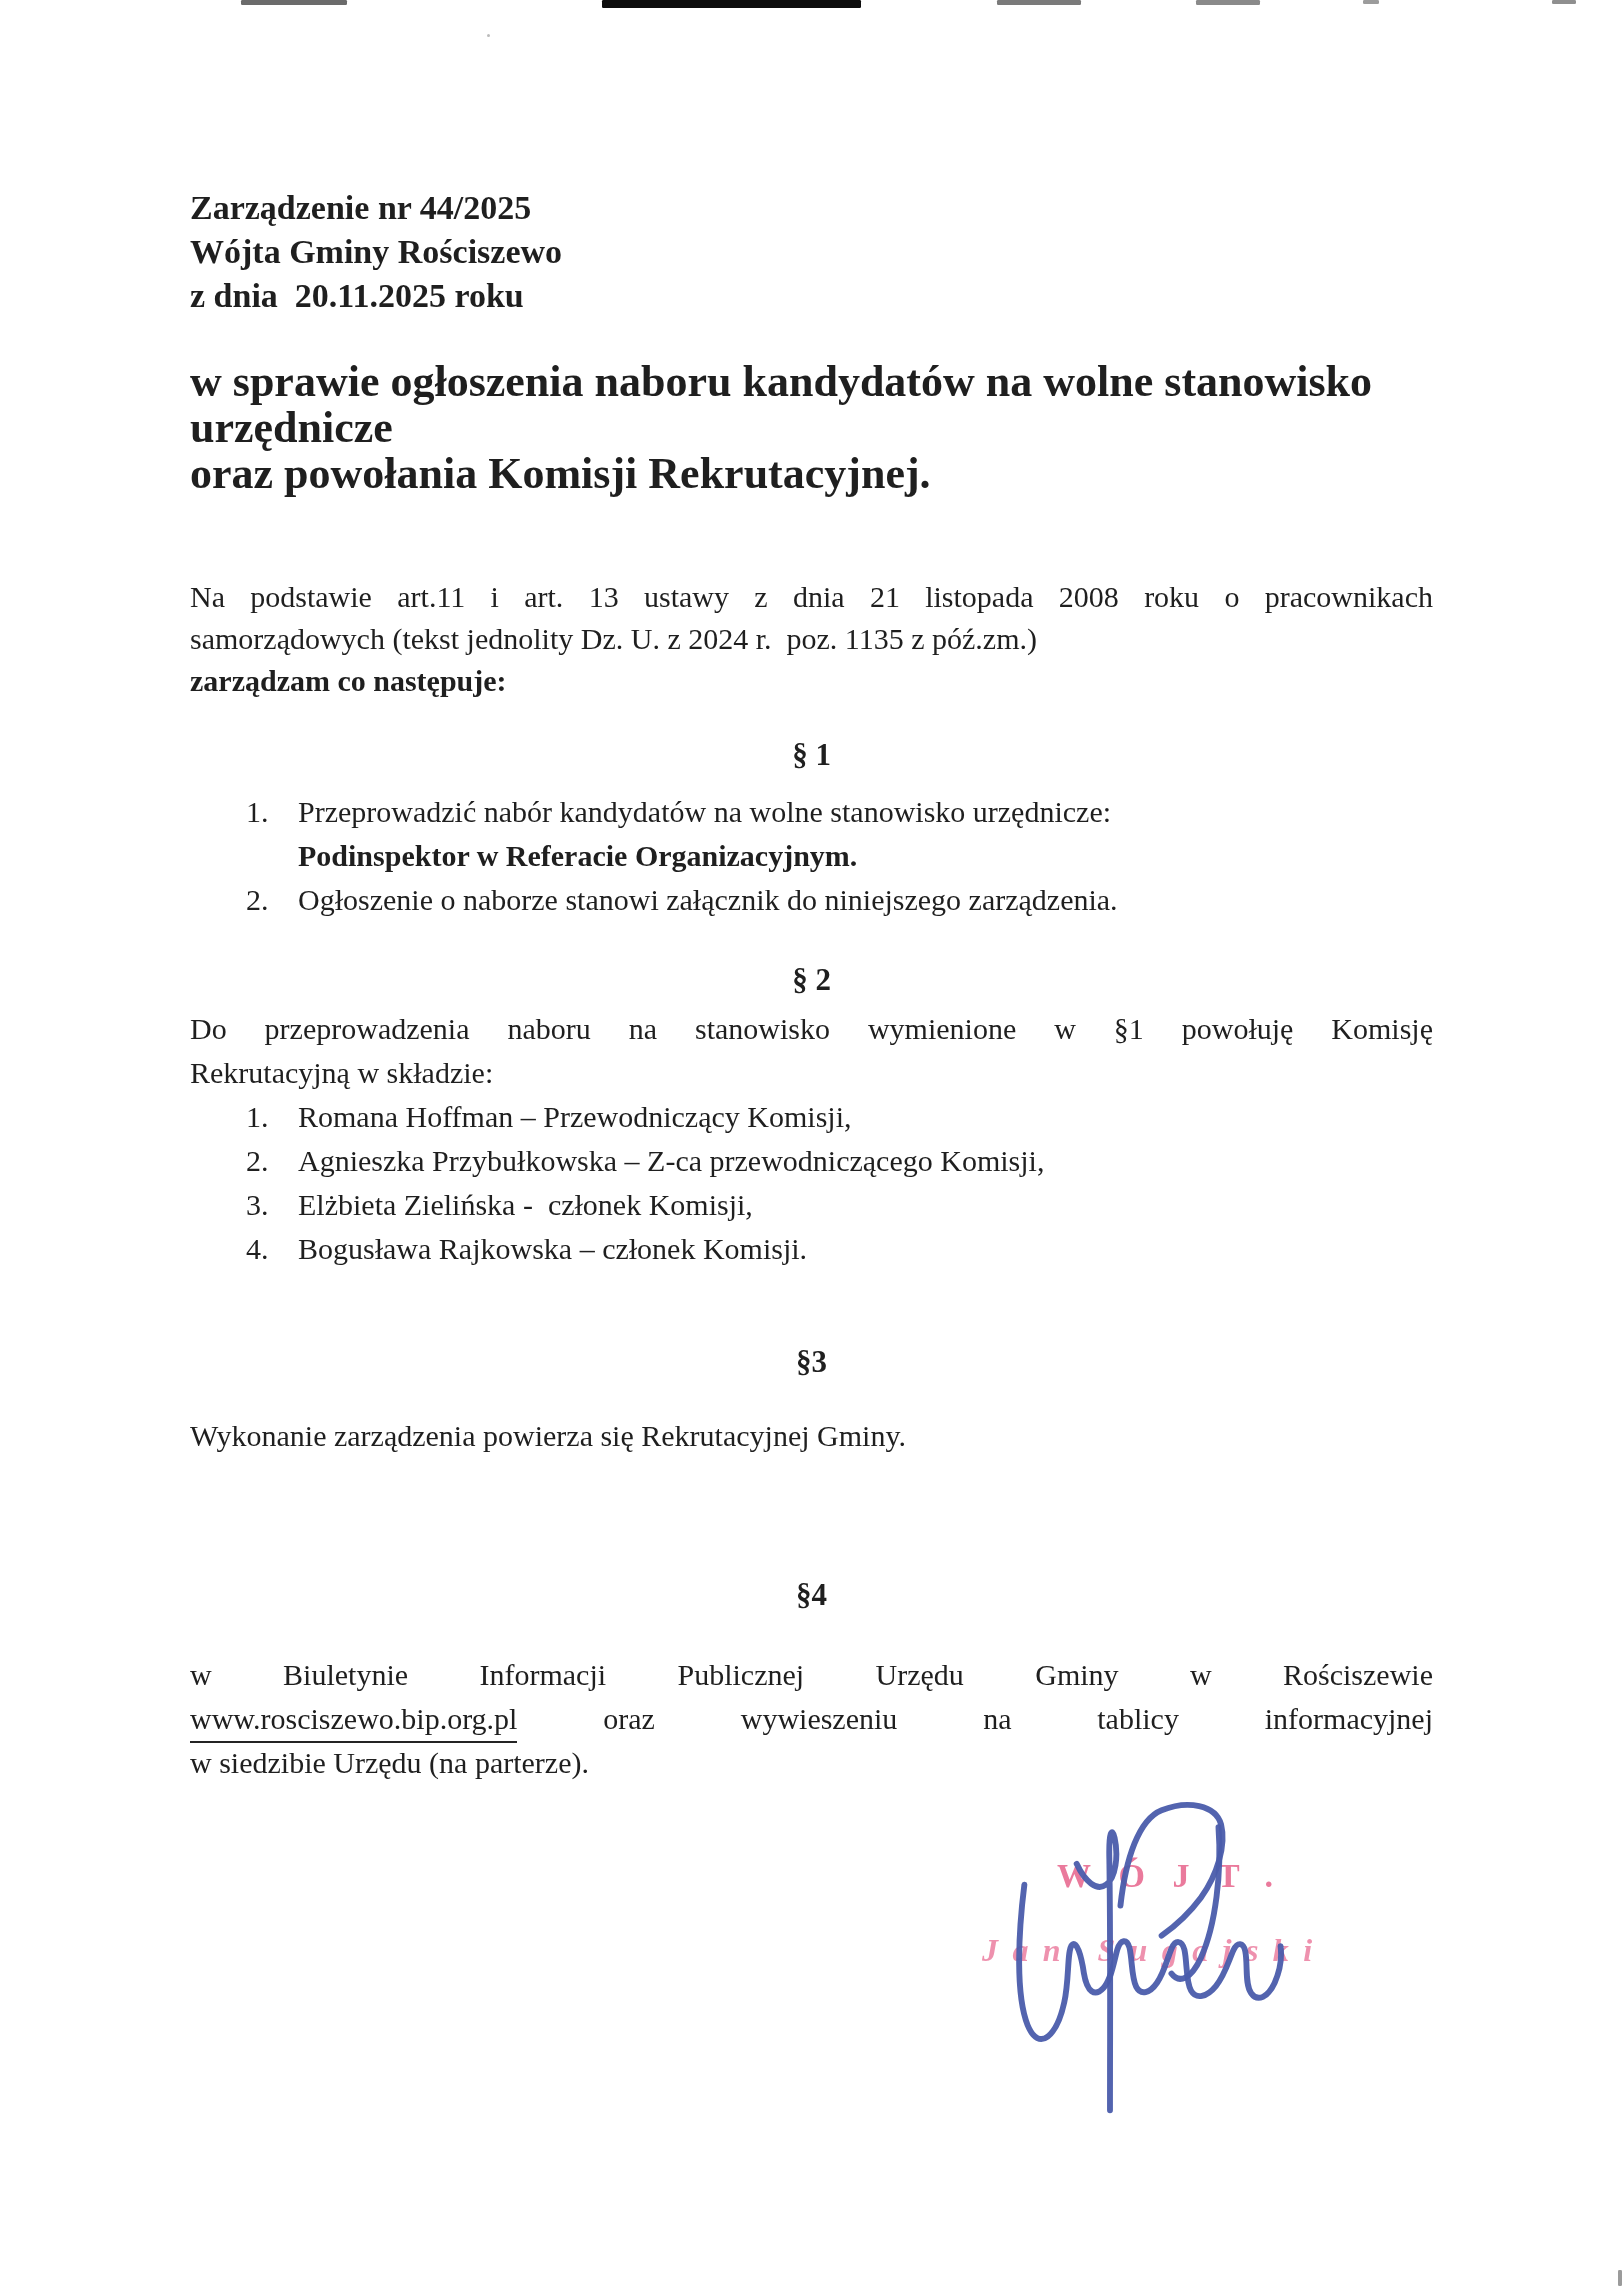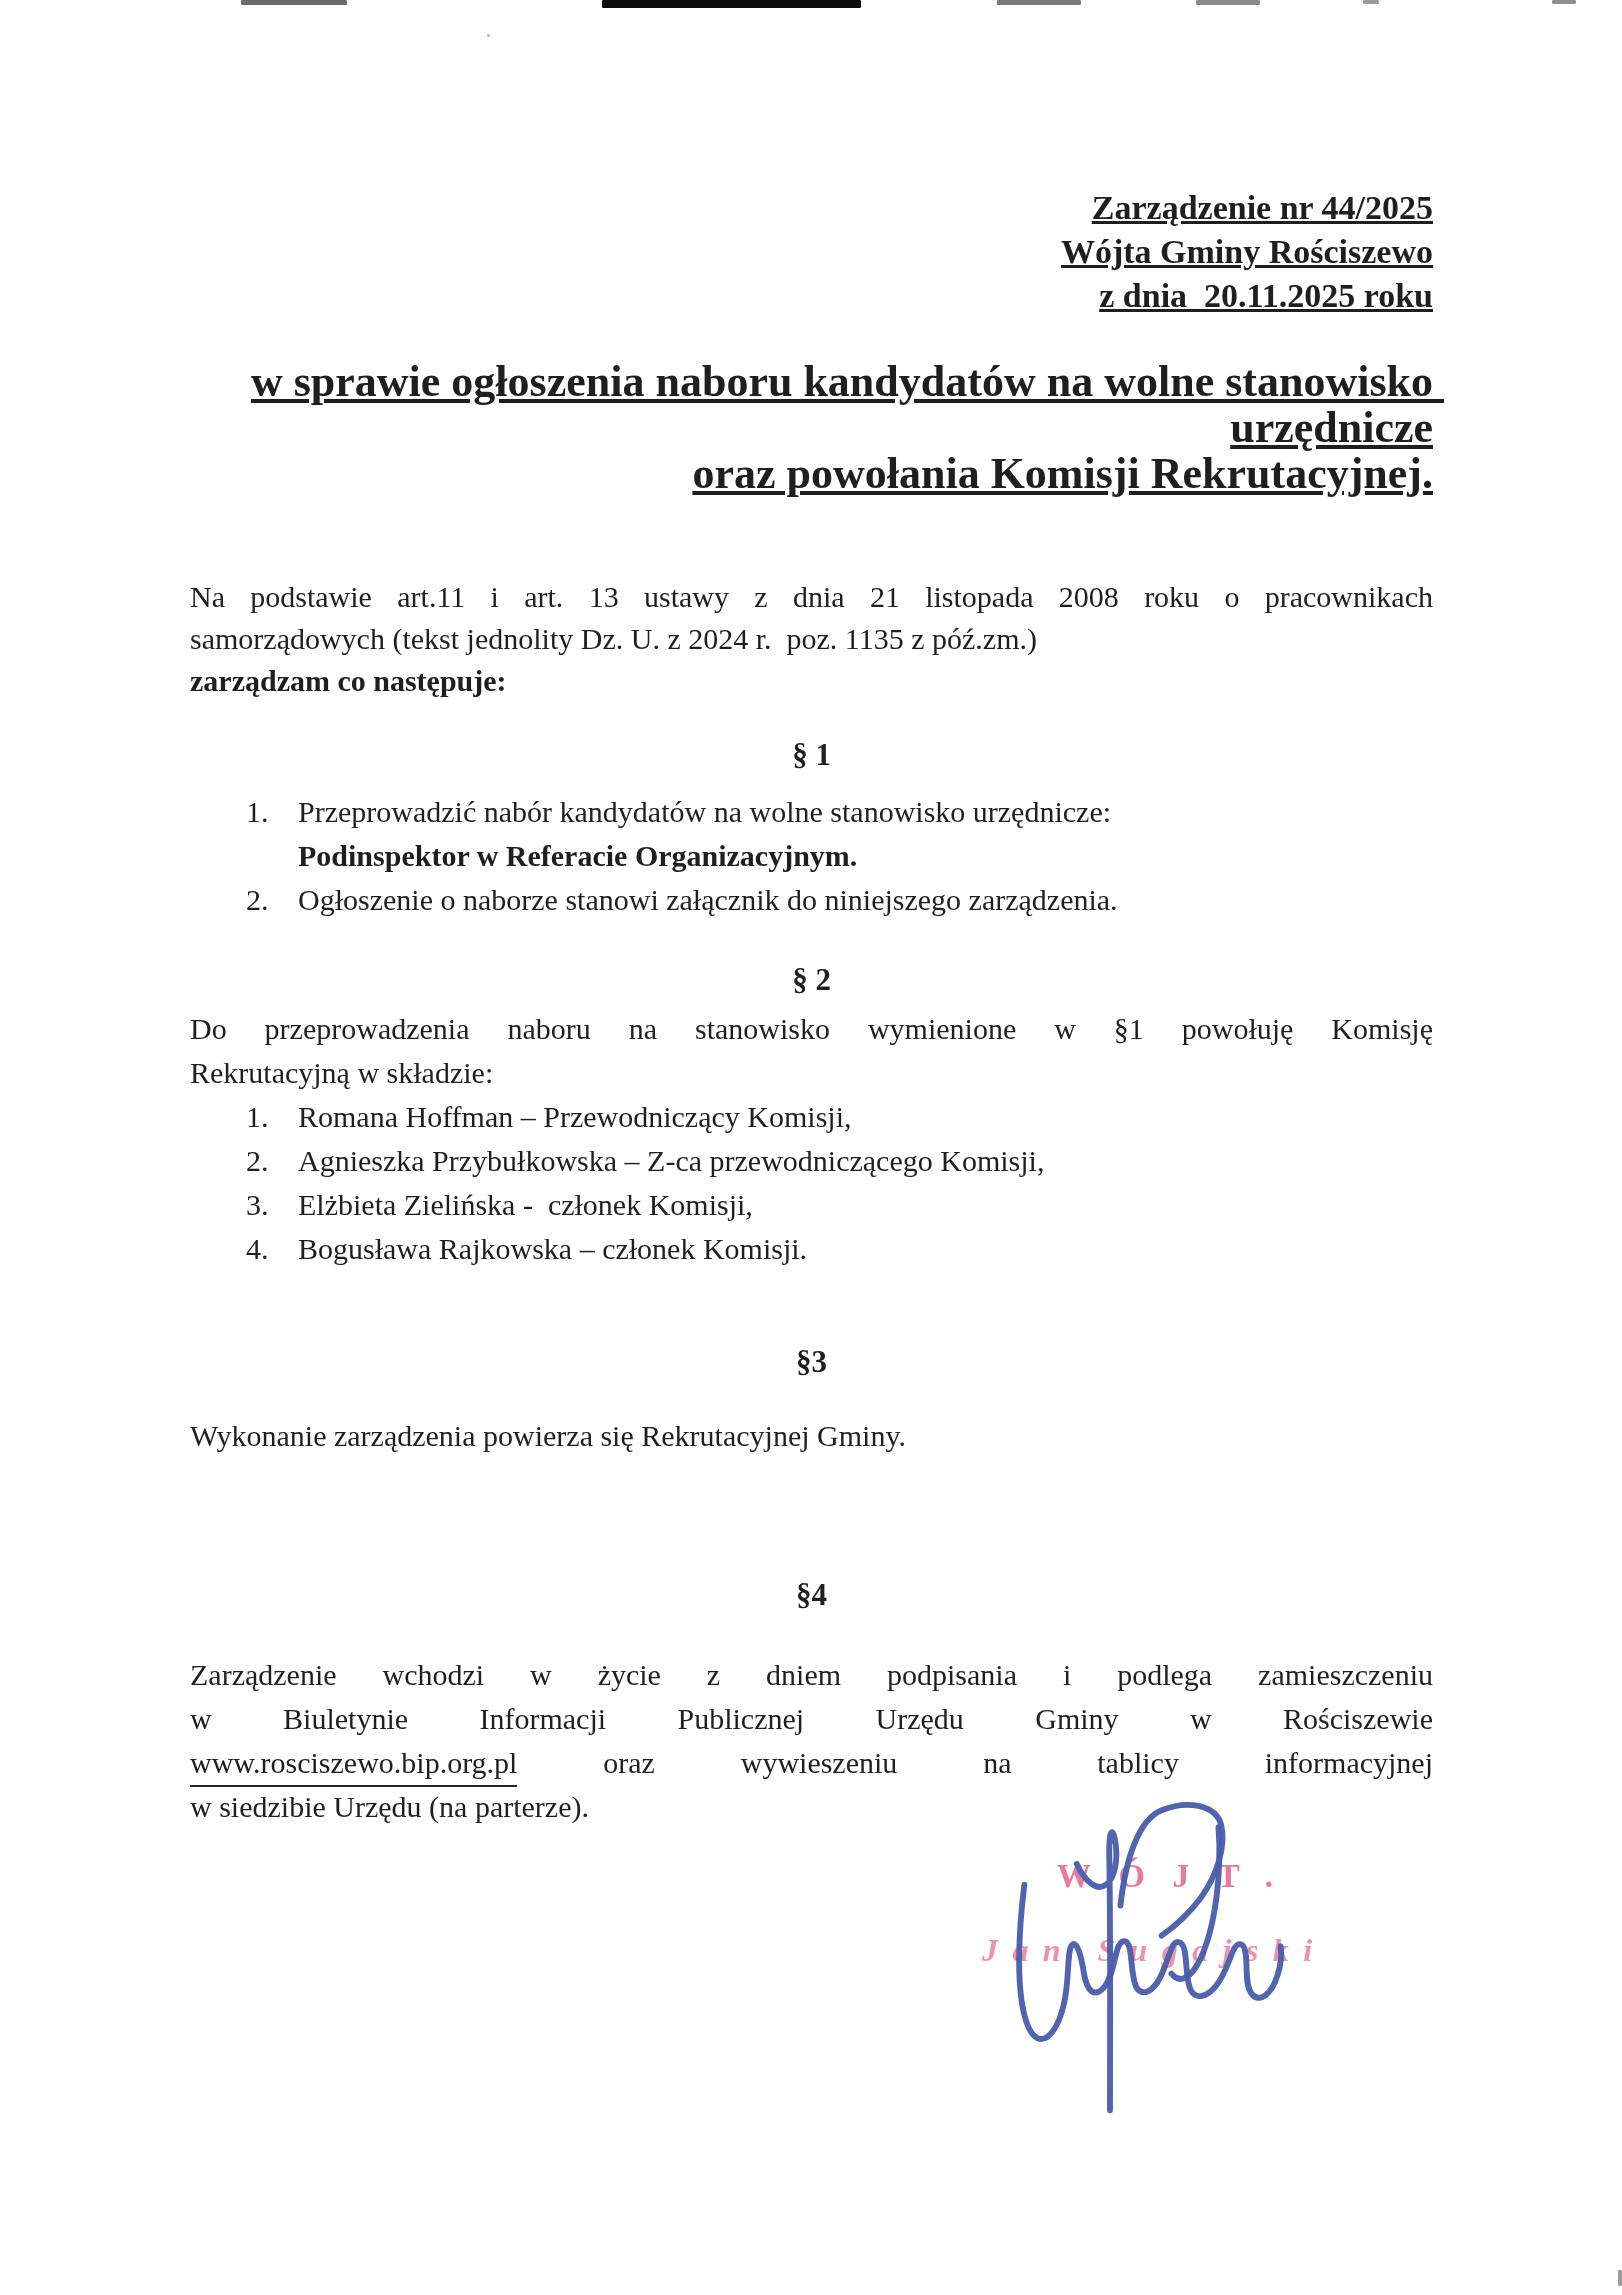--- a/index.html
+++ b/index.html
@@ -25,21 +25,21 @@
   .artifact{position:absolute;background:#222;border-radius:1.3px;}
   .a1{left:241px;top:0;width:106px;height:5.2px;background:#6b6b6b;}
   .a2{left:602px;top:0;width:259px;height:7.9px;background:#0d0d0d;}
   .a3{left:997px;top:0;width:84px;height:4.6px;background:#7a7a7a;}
   .a4{left:1196px;top:0;width:64px;height:4.6px;background:#8a8a8a;}
   .a5{left:1363px;top:0;width:15.7px;height:3.9px;background:#9c9c9c;}
   .a6{left:1552px;top:0;width:23.6px;height:3.9px;background:#8f8f8f;}
   .a7{left:487px;top:34px;width:3.3px;height:3.3px;background:#bbb;border-radius:50%;}
   .a8{right:1.3px;bottom:9.2px;width:3.3px;height:15.7px;background:#666;opacity:.65;}
   
-  .center{text-align:right;text-decoration:underline;}
+  .center{text-align:left;}
   .pre{white-space:pre-wrap;}
   .title-block{margin-top:186px;font-weight:bold;font-size:34px;line-height:44px;}
   .subject-block{margin-top:41px;font-weight:bold;font-size:44px;line-height:46px;}
   .legal-block{margin-top:79px;font-size:30px;line-height:42px;}
   .jline{text-align:justify;text-align-last:justify;}
   .ordain{font-weight:bold;}
   .sec-heading{font-weight:bold;font-size:31px;line-height:44px;text-align:center;}
   .h1x{margin-top:31px;}
   .list{margin-top:13px;font-size:30px;line-height:44px;}
   .li{display:flex;}
@@ -143,21 +143,20 @@
       <span class="txt pre">Bogusława Rajkowska – członek Komisji.</span>
     </div>
   </div>
 
   <div class="sec-heading h3x">§3</div>
   <div class="body3">Wykonanie zarządzenia powierza się Rekrutacyjnej Gminy.</div>
 
   <div class="sec-heading h4x">§4</div>
 
   <div class="para4">
-    <div class="jline">Zarządzenie wchodzi w życie z dniem podpisania i podlega zamieszczeniu</div>
     <div class="jline">w Biuletynie Informacji Publicznej Urzędu Gminy w Rościszewie</div>
     <div class="jline"><span class="url">www.rosciszewo.bip.org.pl</span> <span>oraz wywieszeniu na tablicy informacyjnej</span></div>
     <div class="last">w siedzibie Urzędu (na parterze).</div>
   </div>
 
 </div>
 
 <div class="sig">
   <div class="stamp-title">WÓJT.</div>
   <div class="stamp-name">Jan Sugajski</div>

